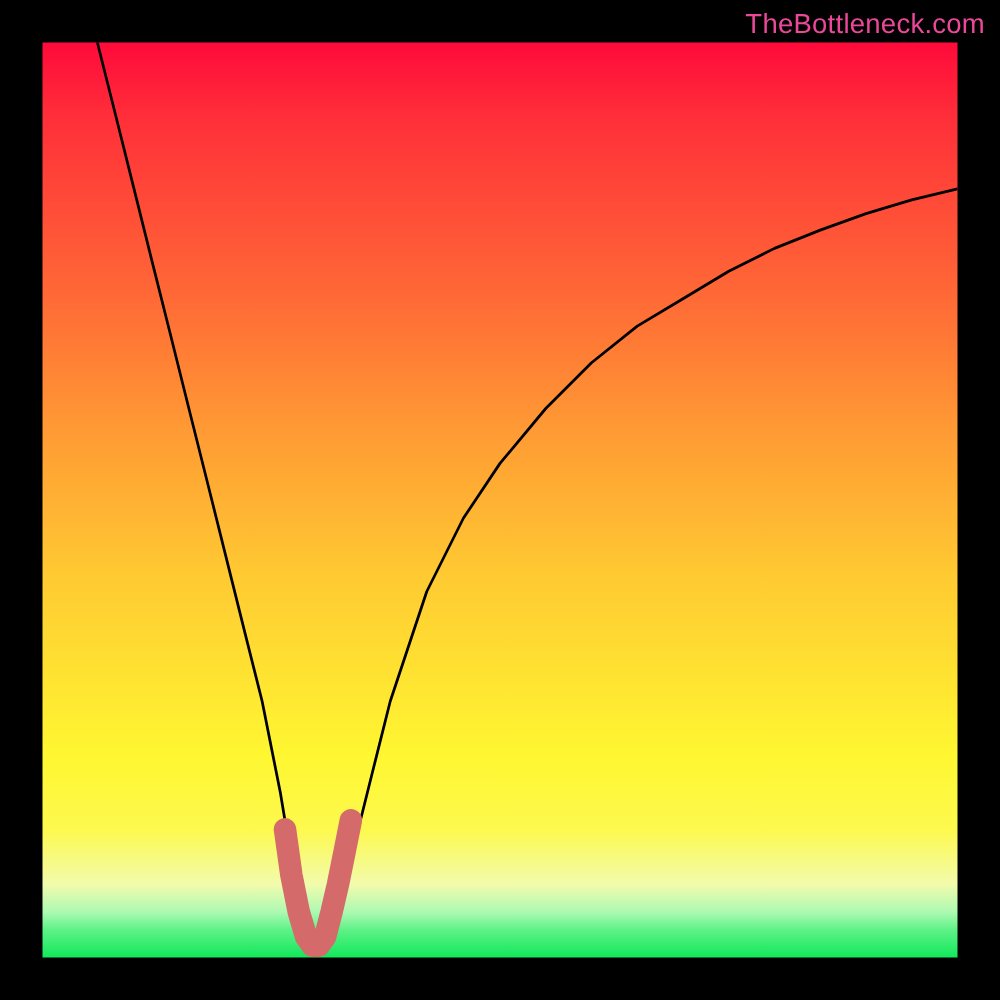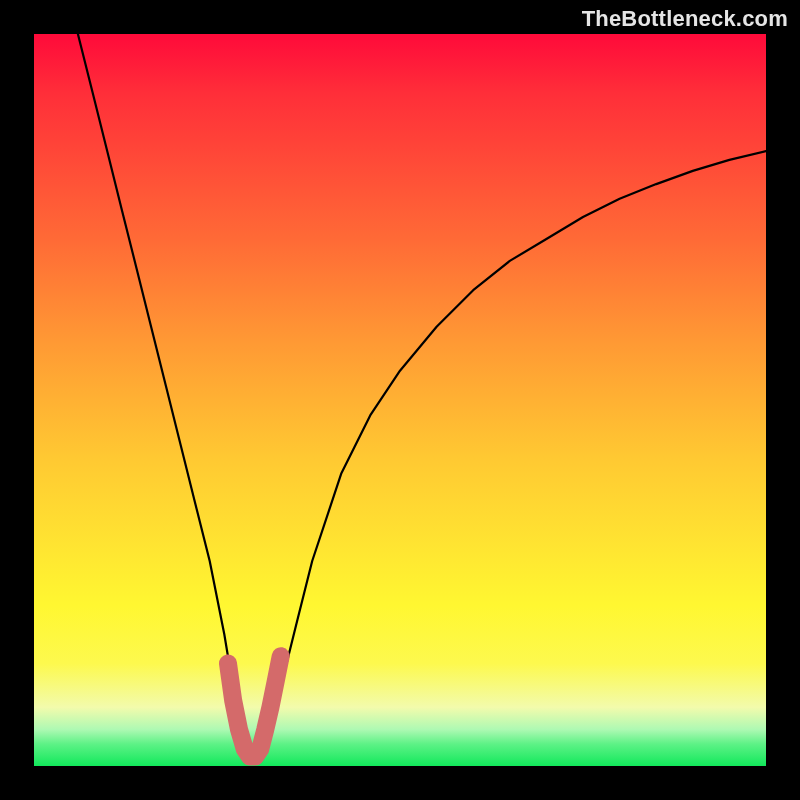--- a/index.html
+++ b/index.html
@@ -37,24 +37,24 @@
       #f2fbac 92%,
       #aef9b3 95%,
       #5df286 97%,
       #12e85b 100%
     );
   }
   .watermark {
     position: absolute;
     top: 6px;
     right: 12px;
-    color: #e5e5e5;
+    color: #ec4899;
     font-size: 22px;
     letter-spacing: 0.2px;
-    font-weight: 700;
+    font-weight: 400;
     user-select: none;
   }
   svg.curve {
     position: absolute;
     left: 0;
     top: 0;
   }
 </style>
 </head>
 <body>

